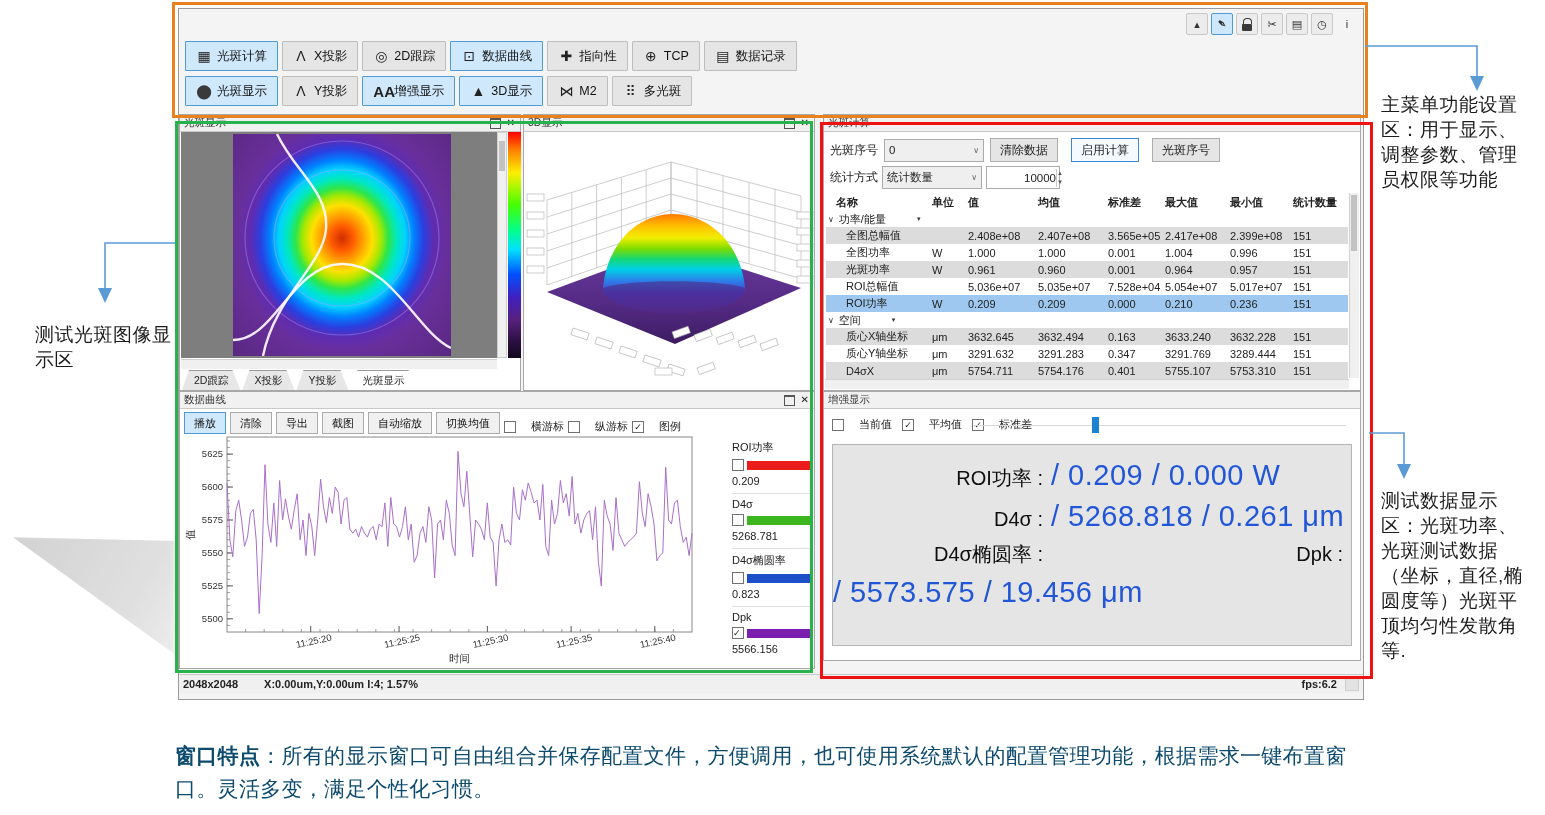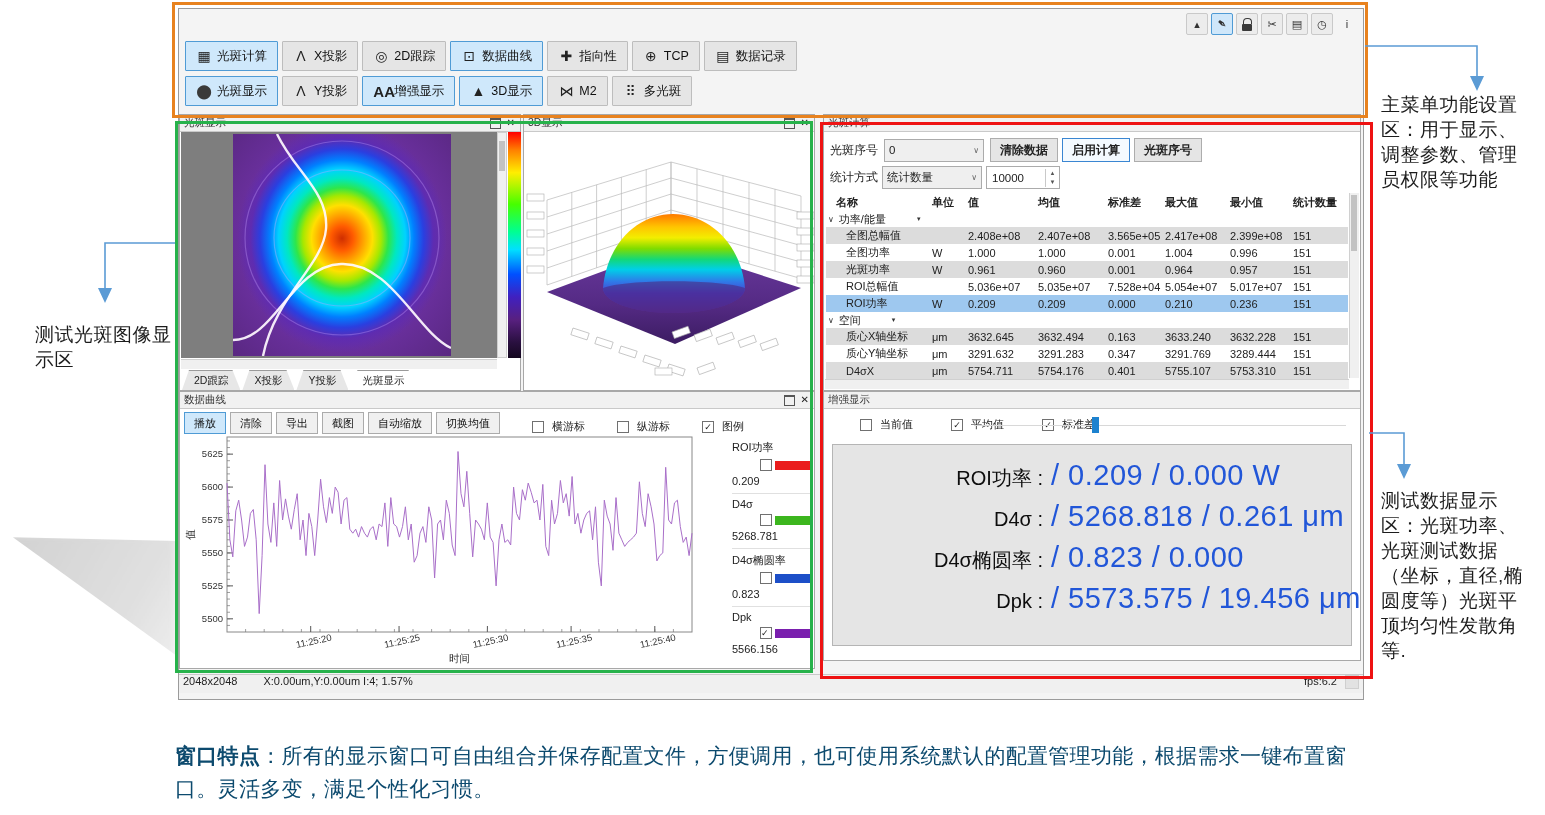--- a/index.html
+++ b/index.html
@@ -61,39 +61,39 @@
   .btab.active{background:#ffffff;}
   
   #panel-3d{left:344px;top:105px;width:292px;height:277px;}
   #g3d-wrap{position:absolute;left:1px;top:17px;right:1px;bottom:1px;background:#fff;}
   
   #panel-curve{left:0px;top:382px;width:636px;height:278px;}
   #curve-toolbar{position:absolute;left:4px;top:20px;height:22px;display:flex;gap:4px;align-items:flex-end;}
   .c-btn{height:20px;padding:0 9px;display:flex;align-items:center;font-size:11px;color:#111;
     background:#f0f0f0;border:1px solid #ababab;}
   .c-btn.active{background:#cfe8fb;border-color:#4f9bd5;}
-  .chk{display:flex;align-items:center;gap:8px;font-size:11px;color:#222;margin-left:28px;}
+  .chk{display:flex;align-items:center;gap:15px;font-size:11px;color:#222;}
   .chk .box{width:10px;height:10px;border:1px solid #707070;background:#fff;font-size:9px;line-height:10px;text-align:center;color:#222;}
   #chart-svg{position:absolute;left:0;top:42px;}
   #legend{position:absolute;left:552px;top:44px;width:80px;}
   .leg-item{padding:4px 0 6px 0;border-top:1px solid #e0e0e0;}
   .leg-item:first-child{border-top:none;}
   .leg-name{font-size:11px;color:#222;margin-bottom:4px;}
   .leg-bar-row{display:flex;align-items:center;gap:3px;margin-bottom:4px;}
   .leg-bar{height:9px;flex:1;}
   .leg-val{font-size:11px;color:#222;}
   
   #panel-calc{left:644px;top:105px;width:538px;height:277px;}
   #calc-r1{position:absolute;left:6px;top:23px;display:flex;gap:6px;align-items:center;font-size:12px;}
   #calc-r2{position:absolute;left:6px;top:51px;display:flex;gap:4px;align-items:center;font-size:12px;}
   .sel{width:90px;height:21px;background:#efefef;border:1px solid #ababab;display:flex;align-items:center;
     font-size:11.5px;padding:0 4px;color:#222;justify-content:space-between;}
   .sel .chev{font-size:8px;color:#666;}
   .spin{width:72px;height:21px;background:#fff;border:1px solid #ababab;display:flex;align-items:center;font-size:11.5px;}
-  .spin .v{flex:1;padding-left:5px;}
+  .spin .v{flex:1;padding-left:5px;margin-left:32px;}
   .spin .arr{width:13px;display:flex;flex-direction:column;border-left:1px solid #c9c9c9;font-size:6px;color:#555;text-align:center;line-height:9px;}
   .cbtn{height:22px;padding:0 9px;display:flex;align-items:center;font-size:12px;background:#e5e5e5;border:1px solid #adadad;}
   .cbtn.active{background:#f4faff;border:1px solid #3a86d2;}
   #calc-table{position:absolute;left:2px;top:78px;width:522px;font-size:11px;}
   .trow{display:grid;grid-template-columns:96px 36px 70px 70px 57px 65px 63px 1fr;height:17px;align-items:center;padding-left:10px;}
   .trow.head{font-weight:bold;height:18px;}
   .trow .c0{padding-left:10px;}
   .trow.head .c0{padding-left:0;}
   .trow.shade{background:#dcdcdc;}
   .trow.sel-row{background:#9ec8ef;}
@@ -107,21 +107,21 @@
   #panel-enh{left:644px;top:382px;width:538px;height:270px;}
   #enh-checks{position:absolute;left:8px;top:25px;display:flex;gap:10px;align-items:center;}
   #enh-slider{position:absolute;left:150px;top:33px;width:372px;height:1px;background:#d8d8d8;}
   #enh-handle{position:absolute;left:268px;top:25px;width:7px;height:16px;background:#1d82cf;}
   #enh-box{position:absolute;left:8px;top:52px;right:8px;bottom:14px;background:#e5e5e5;border:1px solid #b5b5b5;}
   #readouts{display:grid;grid-template-columns:218px 1fr;row-gap:8px;margin-top:14px;align-items:baseline;}
   .ro-label{text-align:right;font-size:20px;color:#0d0d0d;padding-right:8px;}
   .ro-value{font-size:29px;color:#2156d8;letter-spacing:.5px;white-space:nowrap;}
   
   #status{left:0;bottom:6px;width:100%;height:19px;background:#f0f0f0;border-top:1px solid #c9c9c9;
-    display:flex;font-size:11px;color:#222;padding:0 4px;box-sizing:border-box;}
+    display:flex;align-items:center;font-size:11px;color:#222;padding:0 4px;box-sizing:border-box;font-weight:bold;}
   #status .gap{width:26px;}
   #status .sp{flex:1;}
   #status .grip{width:12px;height:12px;margin-left:8px;background:#e2e2e2;border:1px solid #cfcfcf;}
   
   .ann{font-size:19px;color:#1c1c1c;line-height:1.32;letter-spacing:.5px;}
   #ann-rt{left:1381px;top:92px;width:152px;}
   #ann-l{left:35px;top:322px;width:150px;}
   #ann-rb{left:1381px;top:488px;width:152px;}
   #caption{left:175px;top:740px;width:1212px;font-size:21px;line-height:1.55;color:#0c4a6e;letter-spacing:.3px;}
   #caption b{font-weight:bold;}
@@ -472,21 +472,21 @@
     <div class="ptitle">
       <span>光斑计算</span>
       <span class="sp"></span>
     </div>
     <div id="calc-r1">
       <span>光斑序号</span>
       <div class="sel">
         <span>0</span>
           <span class="chev">∨</span>
       </div>
-      <span id="calc-btns" style="display:flex;gap:4px;font-weight:bold;">
+      <span id="calc-btns" style="display:flex;gap:13px;">
           <div class="cbtn">清除数据</div>
           <div class="cbtn active">启用计算</div>
           <div class="cbtn">光斑序号</div>
         </span>
     </div>
     <div id="calc-r2">
       <span>统计方式</span>
       <div class="sel">
         <span>统计数量</span>
           <span class="chev">∨</span>
@@ -628,21 +628,20 @@
       </div>
     <div id="enh-slider"></div>
     <div id="enh-handle"></div>
     <div id="enh-box">
       <div id="readouts">
           <div class="ro-label">ROI功率 :</div>
           <div class="ro-value">/ 0.209 / 0.000 W</div>
           <div class="ro-label">D4σ :</div>
           <div class="ro-value">/ 5268.818 / 0.261 μm</div>
           <div class="ro-label">D4σ椭圆率 :</div>
-          <div class="ro-value">/ 0.823 / 0.000</div>
           <div class="ro-label">Dpk :</div>
           <div class="ro-value">/ 5573.575 / 19.456 μm</div>
         </div>
     </div>
   </div>
 
   <div class="abs" id="status">
     <span>2048x2048</span>
     <span class="gap"></span>
     <span>X:0.00um,Y:0.00um I:4; 1.57%</span>

